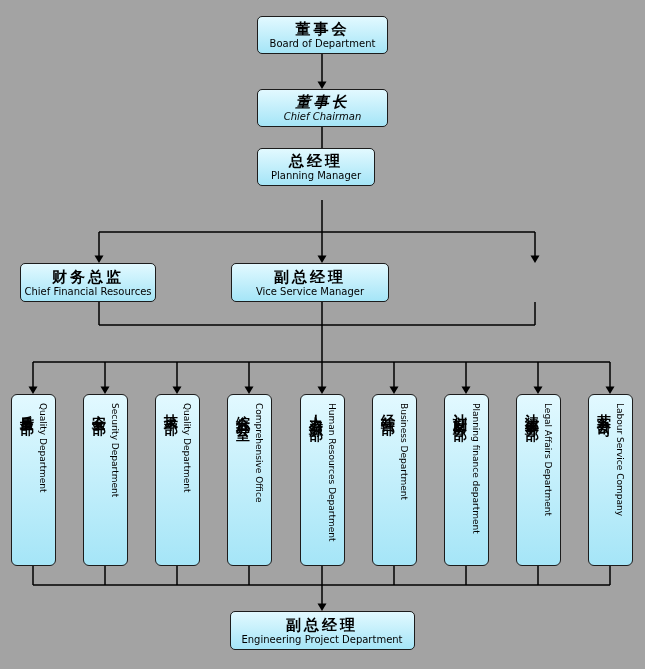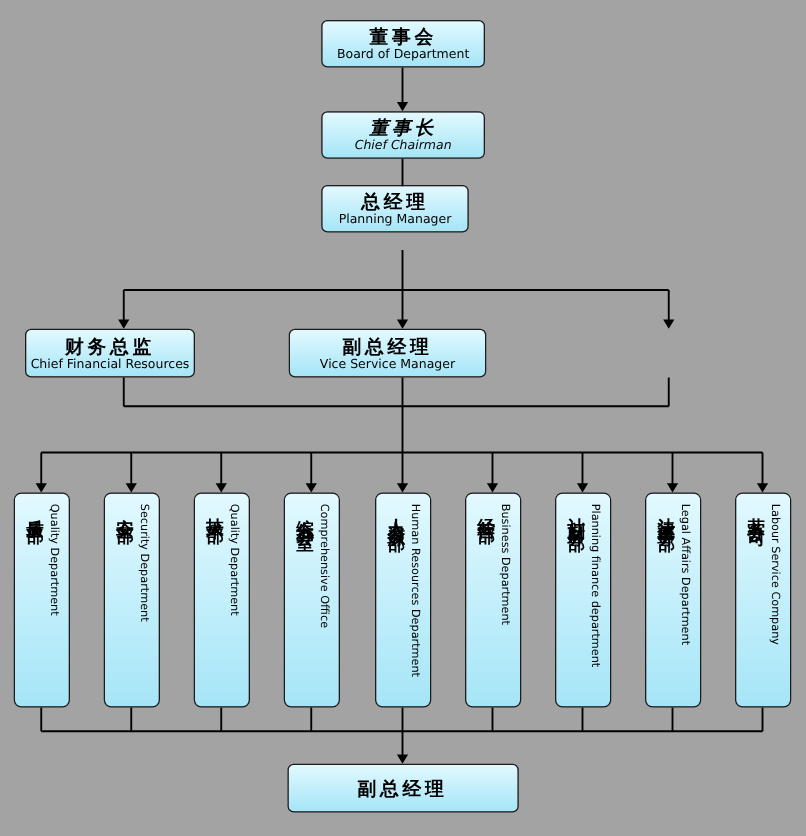--- a/index.html
+++ b/index.html
@@ -161,15 +161,16 @@
     <span class="dzh">法律事务部</span>
     <span class="den">Legal Affairs Department</span>
   </div>
   <div class="dept" style="left:587.5px;">
     <span class="dzh">劳务公司</span>
     <span class="den">Labour Service Company</span>
   </div>
 
   <div class="box" style="left:229.5px;top:611px;width:185px;height:39px;">
     <span class="zh">副总经理</span>
+    <span class="en">Engineering Project Department</span>
   </div>
 
 </div>
 
 </body></html>

